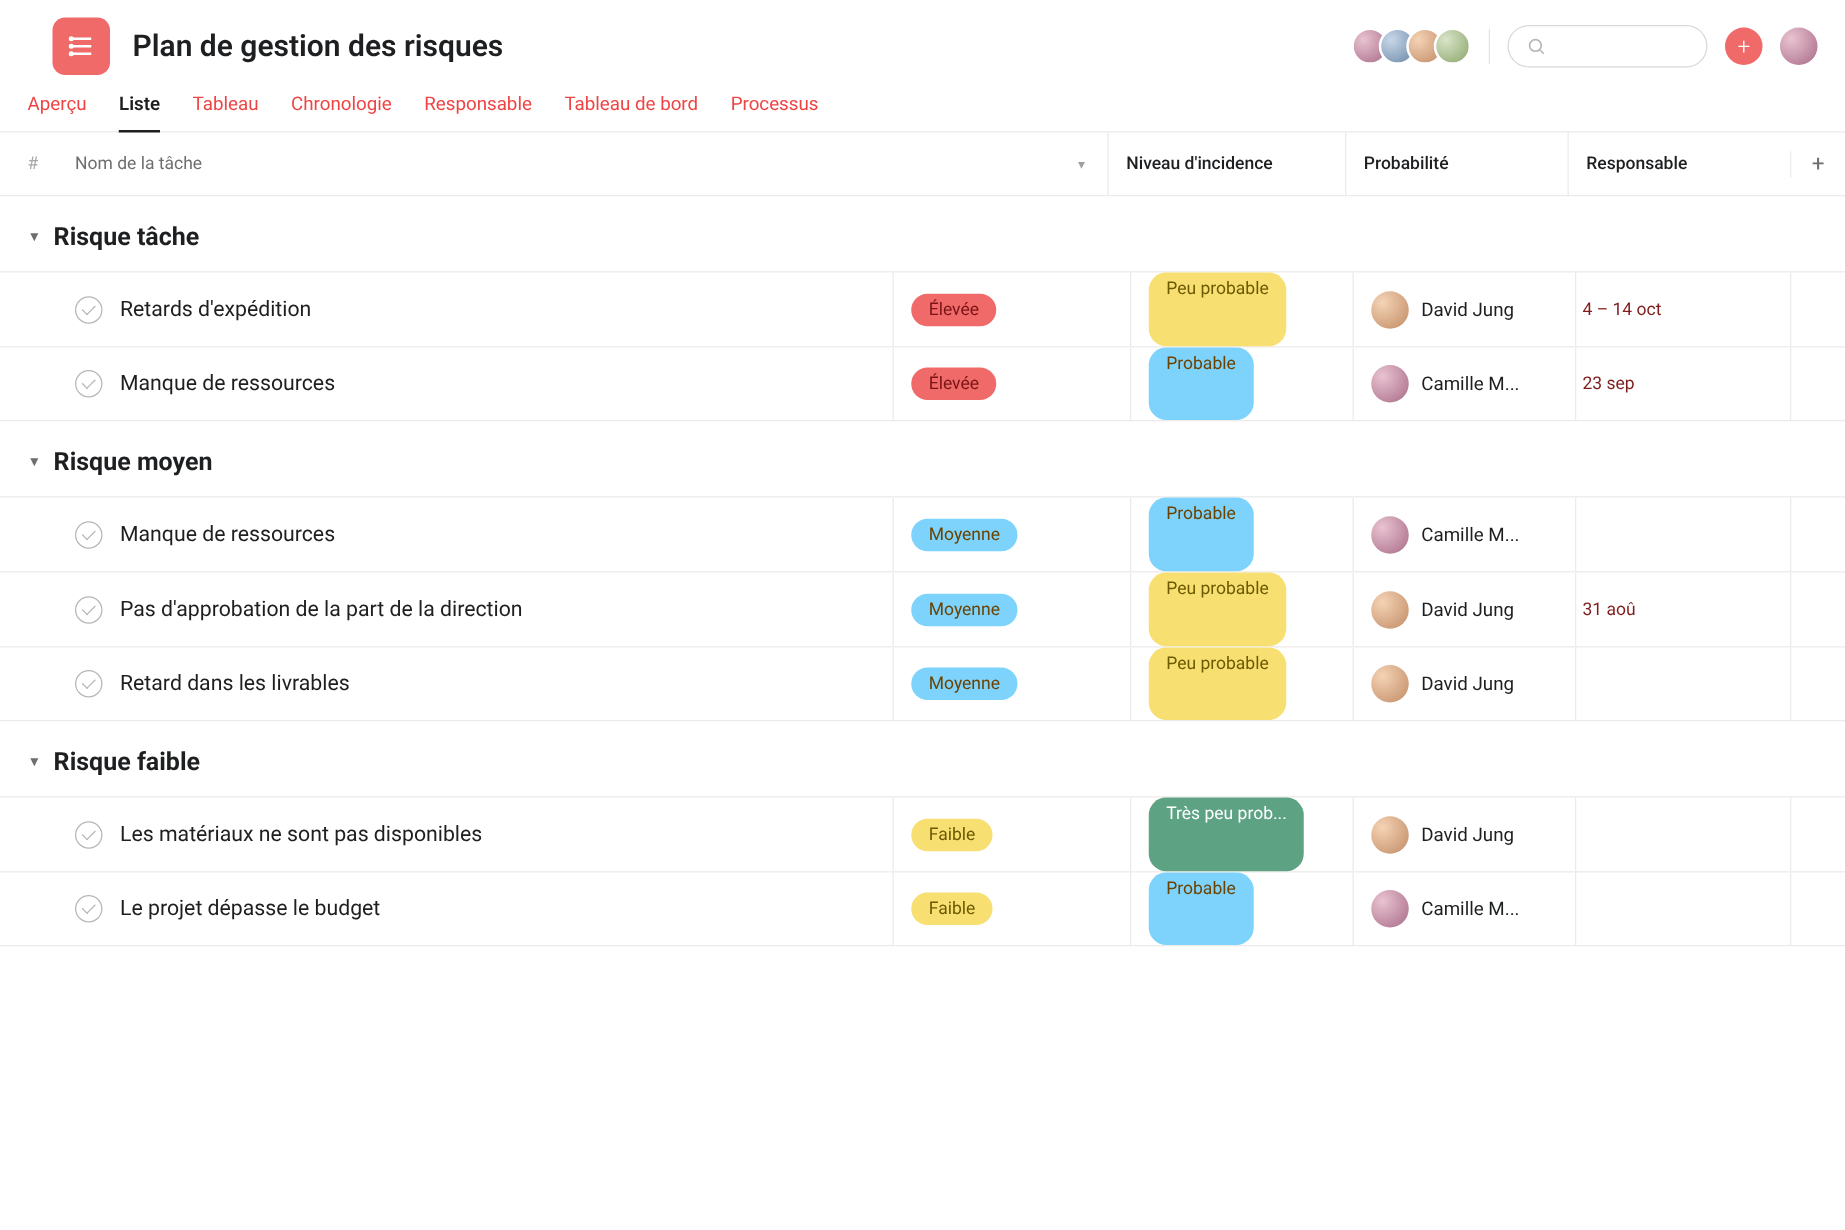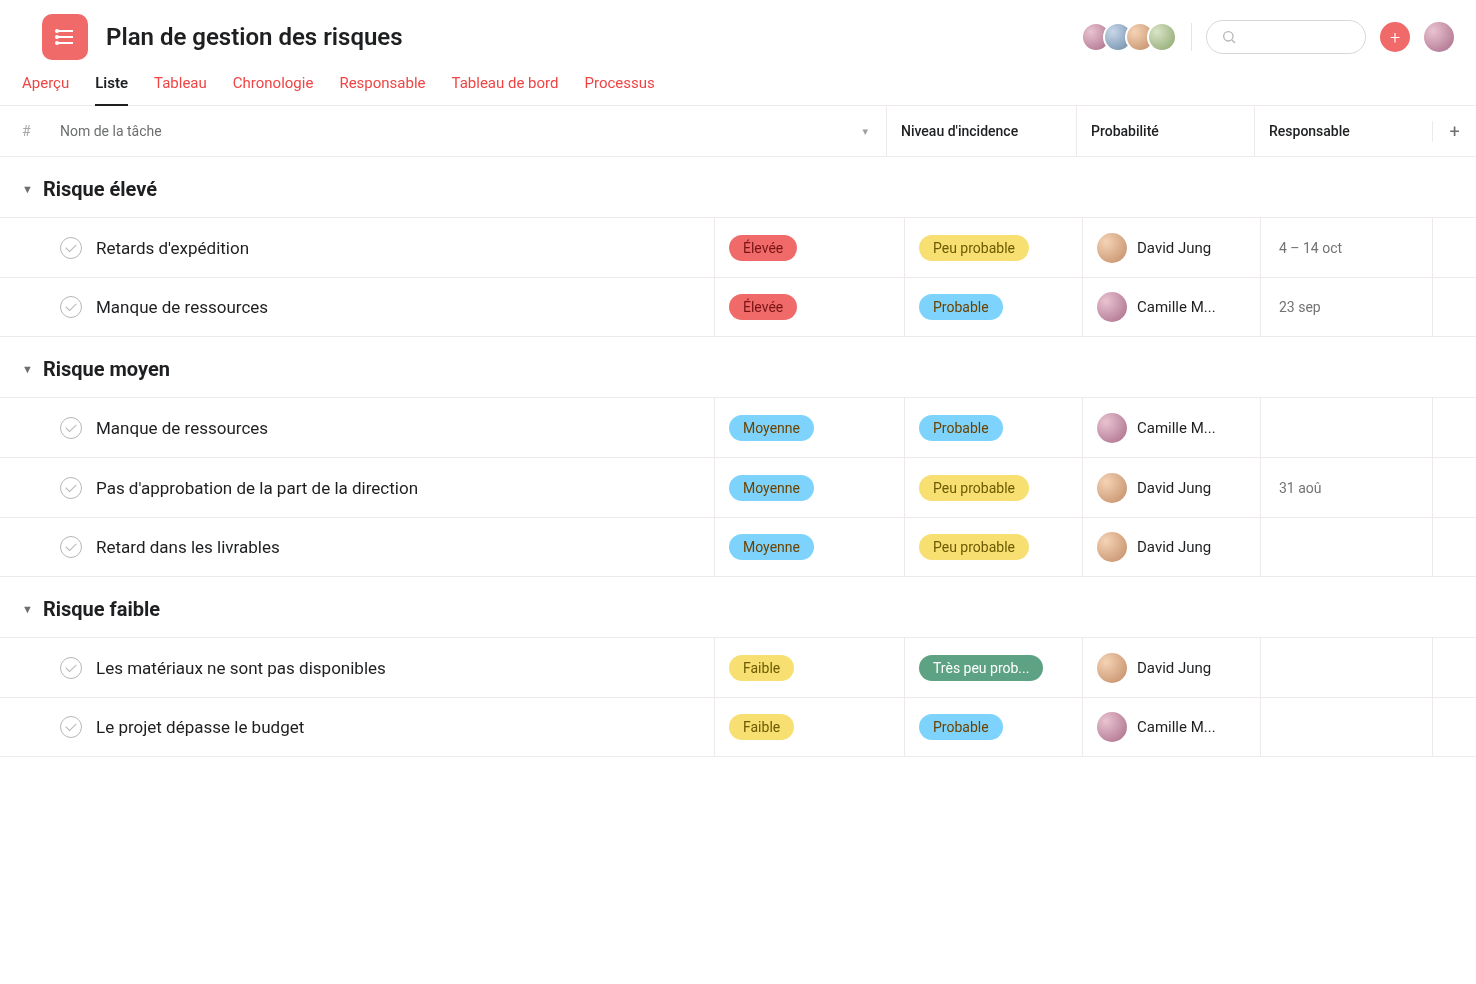--- a/index.html
+++ b/index.html
@@ -169,23 +169,23 @@
   .check-circle::after {
     content: "";
     width: 9px;
     height: 5px;
     border-left: 1.5px solid #b5b7b9;
     border-bottom: 1.5px solid #b5b7b9;
     transform: rotate(-45deg) translate(1px,-1px);
   }
   .task-name { font-size: 17px; color: #1e1f21; }
   .row .pill-cell-incidence { width: 190px; border-left:1px solid #edeae9; height:100%; display:flex;align-items:center; padding-left:14px;margin-left:21px;}
-  .row .pill-cell-prob { width: 178px; border-left:1px solid #edeae9; height:100%; display:flex;align-items:center; padding-left:14px;}
+  .row .pill-cell-prob { width: 178px; border-left:1px solid #edeae9; height:100%; display:flex;padding-left:14px;}
   .row .assignee-cell { width: 178px; border-left:1px solid #edeae9; height:100%; display:flex;align-items:center; padding-left:14px; gap:10px;}
-  .row .due-cell { width: 172px; border-left:1px solid #edeae9; height:100%; display:flex;align-items:center; padding-left:18px; color:#737373;}
+  .row .due-cell { width: 172px; border-left:1px solid #edeae9; height:100%; display:flex;align-items:center; padding-left:5px; color:#7f1d1d;}
   .row .end-cell { width: 44px; border-left:1px solid #edeae9; height:100%;}
   .pill {
     display: inline-block;
     padding: 5px 14px;
     border-radius: 14px;
     font-size: 14px;
     white-space: nowrap;
     max-width: 140px;
     overflow: hidden;
     text-overflow: ellipsis;
@@ -257,21 +257,21 @@
   </div>
   <div class="col-incidence">Niveau d'incidence</div>
   <div class="col-prob">Probabilité</div>
   <div class="col-assignee">Responsable</div>
   <div class="col-add">+</div>
 </div>
 
 <div id="sections">
     <div class="section-header">
     <span class="section-caret">▼</span>
-    <span class="section-title">Risque élevé</span>
+    <span class="section-title">Risque tâche</span>
     </div>
     <div>
       <div class="row">
       <div class="col-num"></div>
       <div class="name-cell">
         <span class="check-circle"></span>
         <span class="task-name">Retards d'expédition</span>
       </div>
       <div class="pill-cell-incidence">
         <span class="pill red">Élevée</span>

